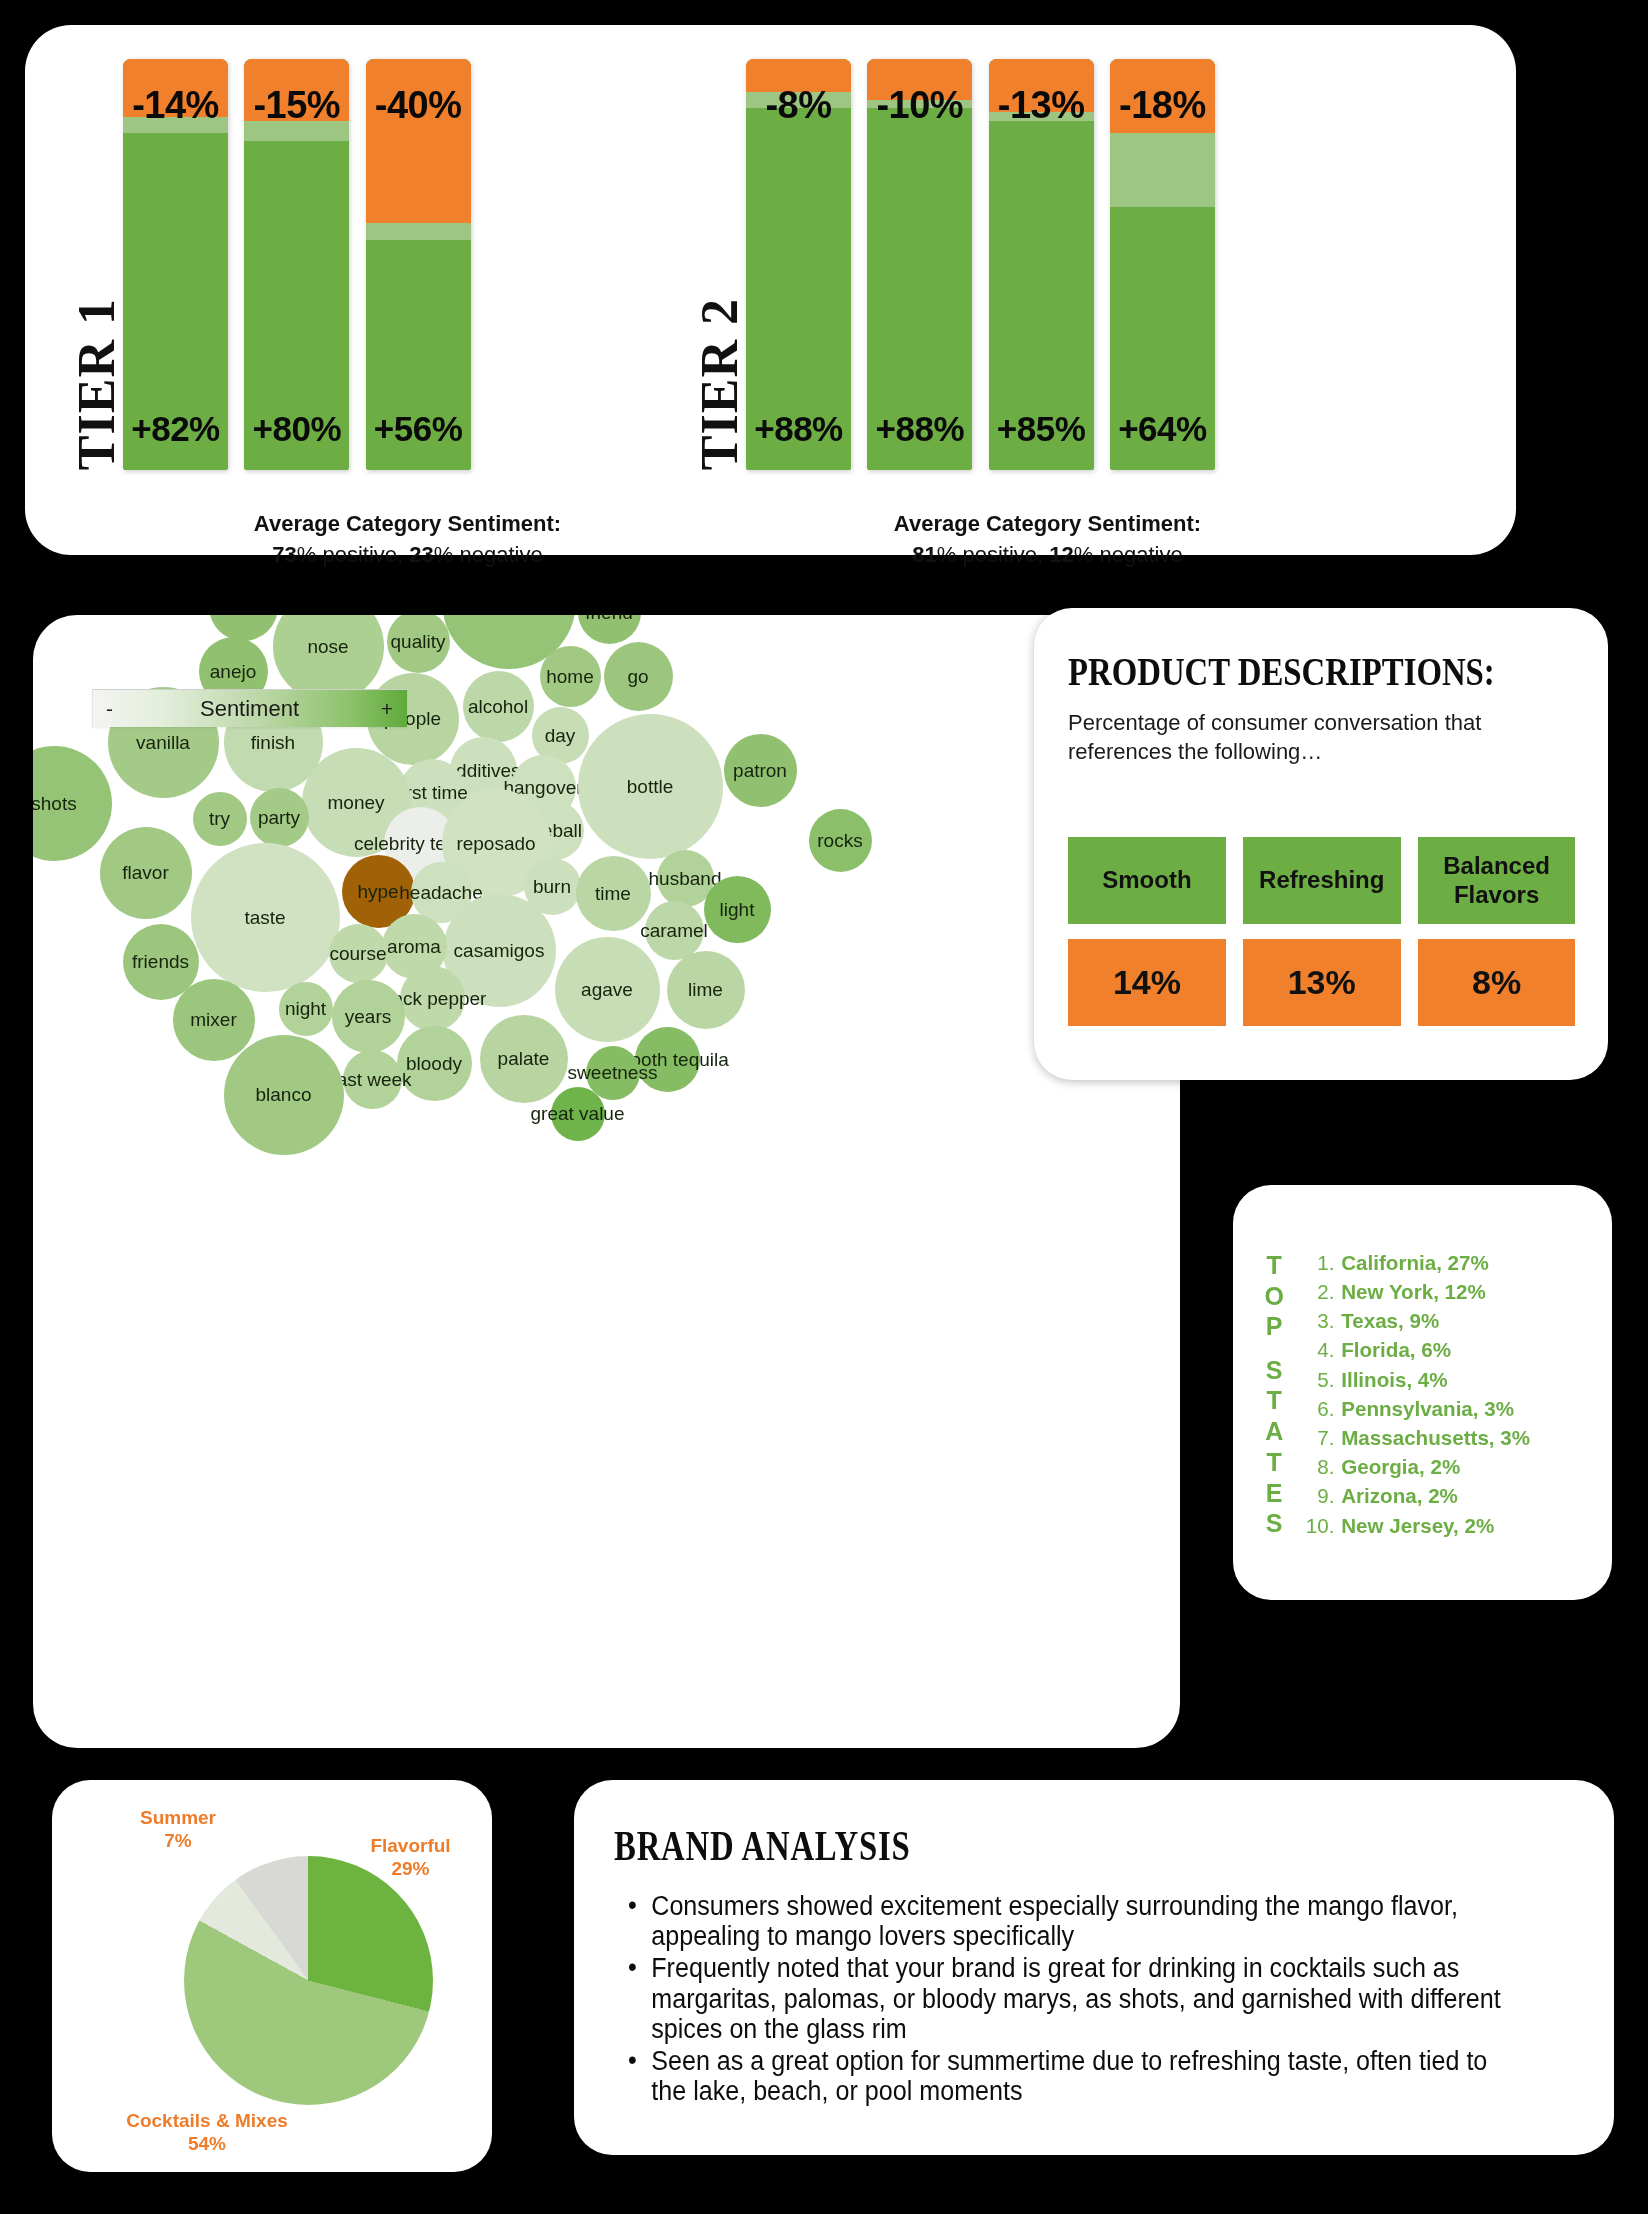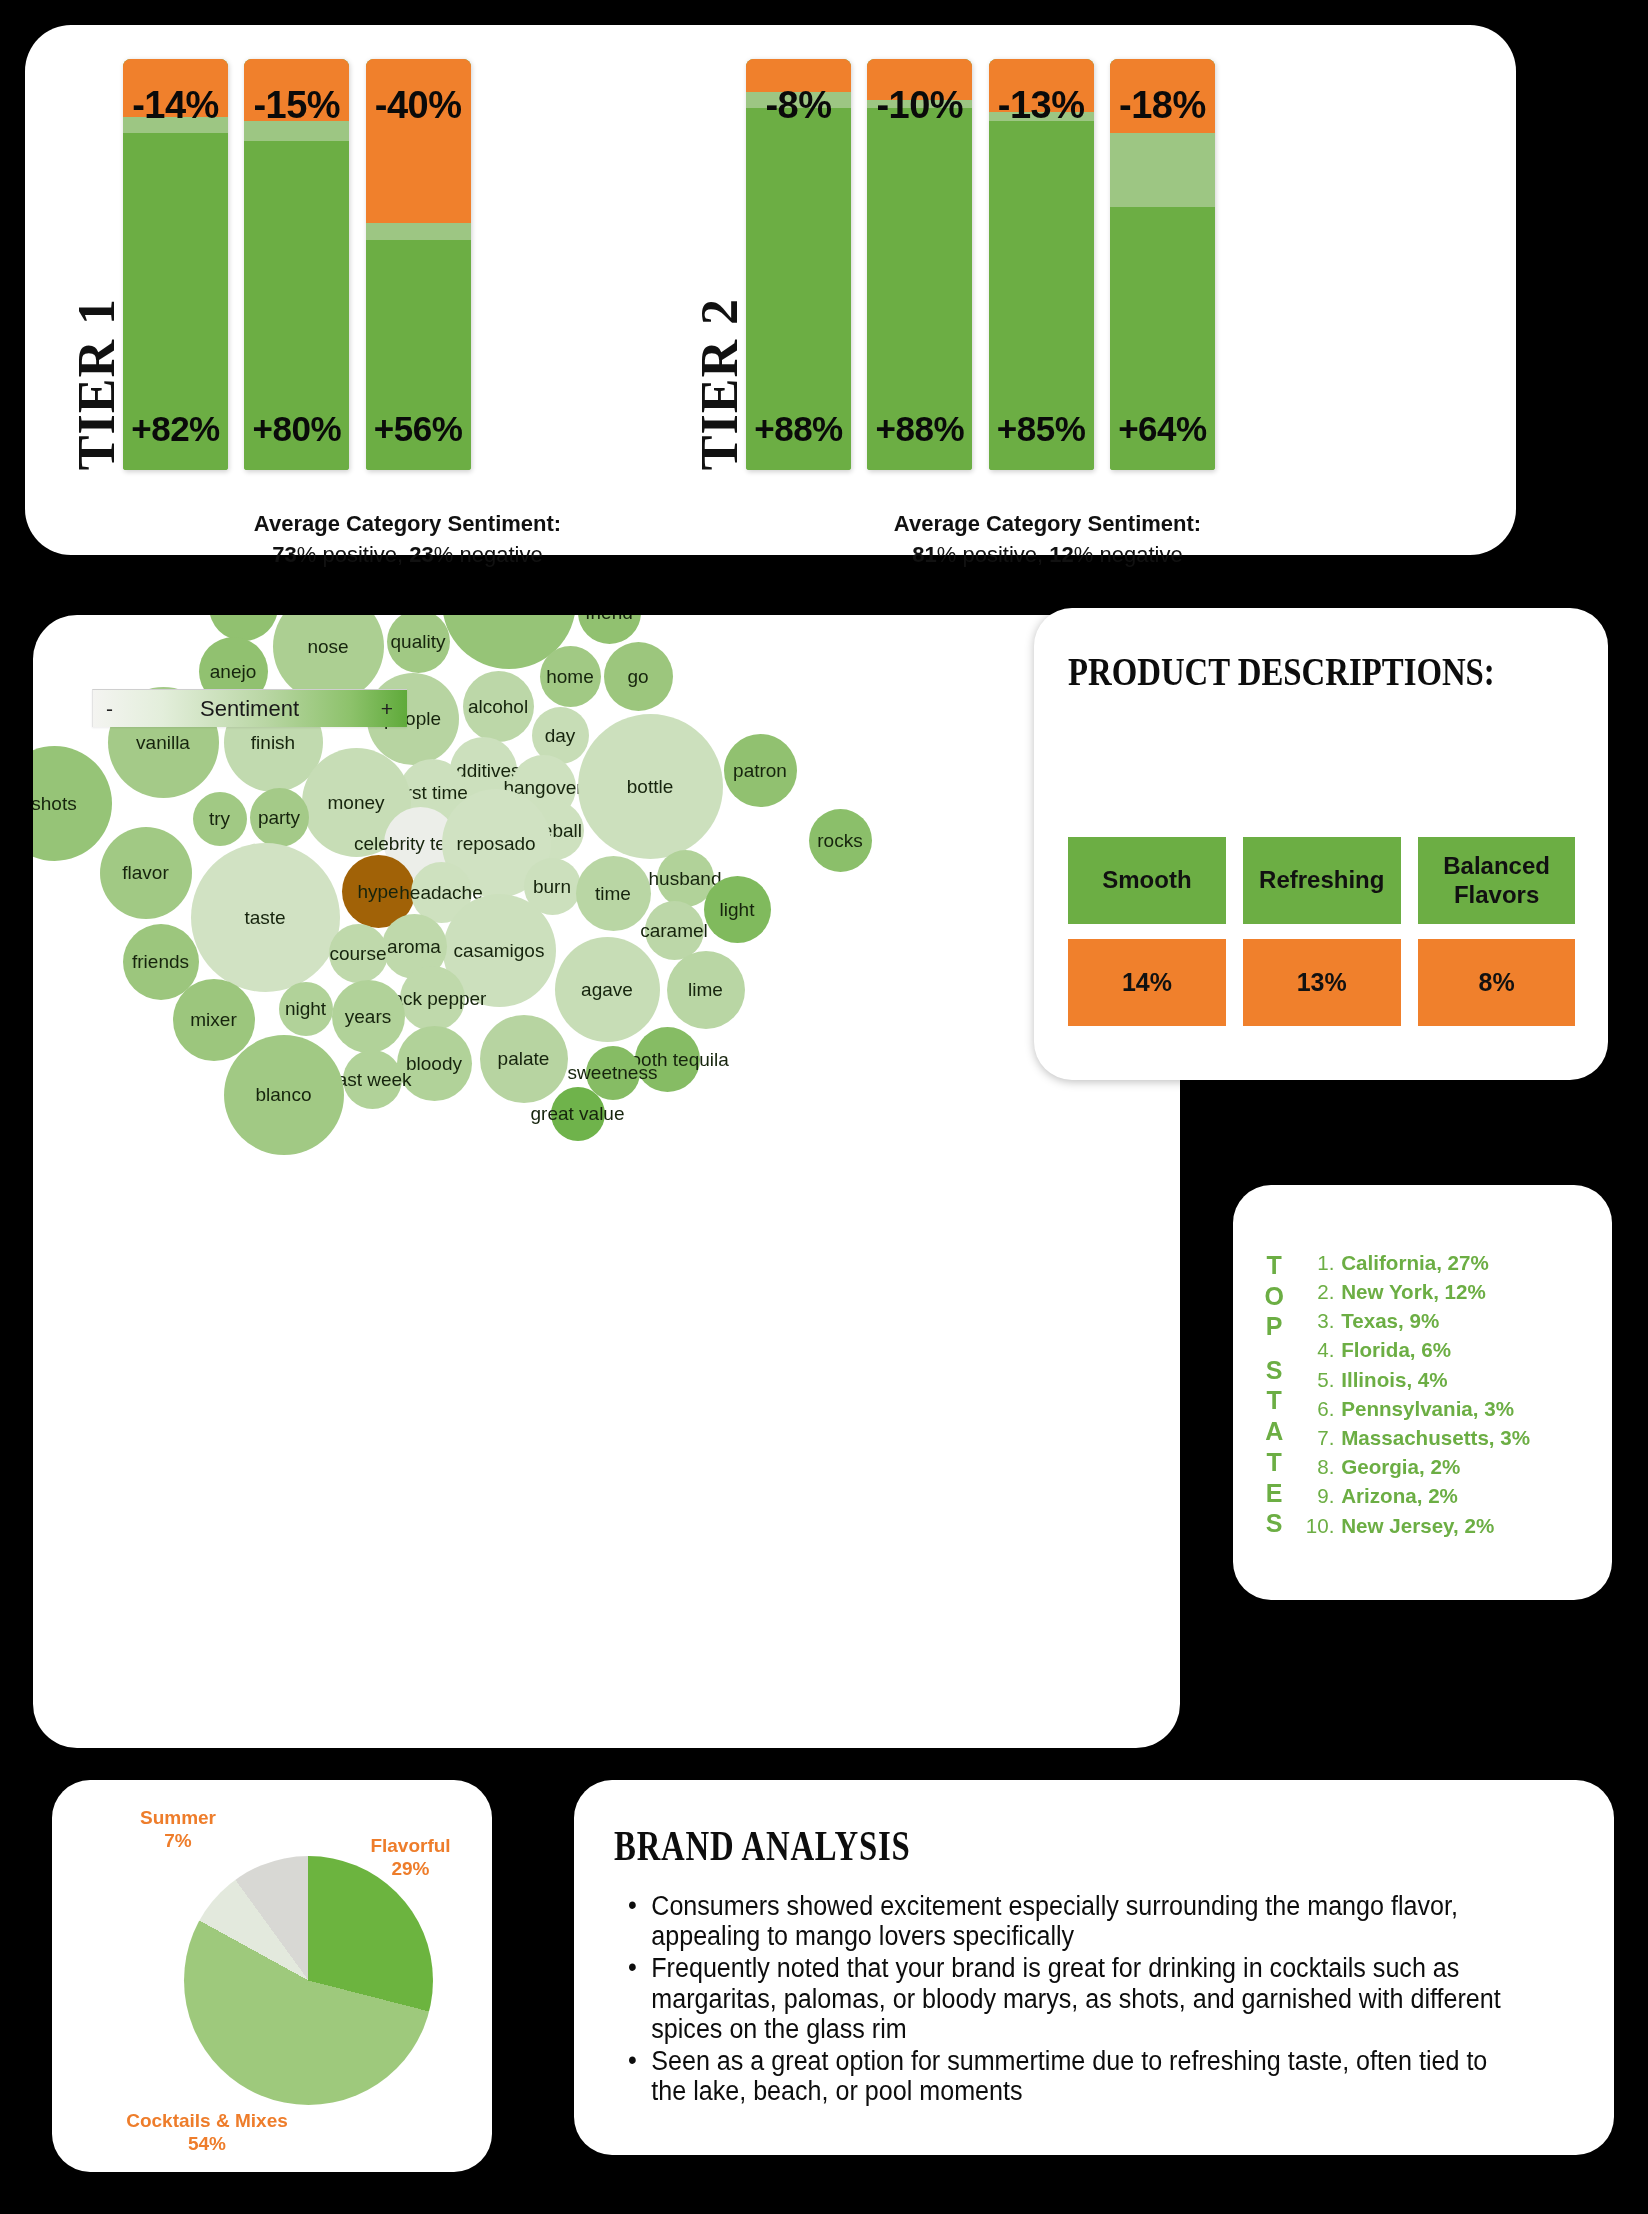--- a/index.html
+++ b/index.html
@@ -118,21 +118,21 @@
     display: grid; grid-template-columns: repeat(3, 1fr); gap: 15.3px 17px;
   }
   .pd-top {
     background: #6cae44; height: 87px;
     display: flex; align-items: center; justify-content: center;
     font-size: 24px; font-weight: bold; color: #111; text-align: center; line-height: 1.18;
   }
   .pd-bot {
     background: #f0802c; height: 87px;
     display: flex; align-items: center; justify-content: center;
-    font-size: 25px; font-weight: bold; color: #111;
+    font-size: 34px; font-weight: bold; color: #111;
   }
 
   
   #states-card { left: 1233px; top: 1185px; width: 379px; height: 415px; border-radius: 38px; }
   .states-inner { display: flex; height: 100%; padding: 25px 0 21px 0; }
   .ts-vert {
     width: 69px; display: flex; flex-direction: column;
     align-items: center; justify-content: center;
     font-size: 25px; font-weight: bold; color: #6cae44; line-height: 1.23;
     padding-left: 13.4px;
@@ -414,20 +414,21 @@
 
     <div class="sent-legend">
       <span class="minus">-</span>
       <span class="lbl">Sentiment</span>
       <span class="plus">+</span>
     </div>
   </div>
 
   <div class="card" id="prod-card">
     <h2>PRODUCT DESCRIPTIONS:</h2>
+    <div class="sub">Percentage of consumer conversation that references the following…</div>
     <div class="pd-grid" id="pd-grid">
         <div class="pd-top">Smooth</div>
         <div class="pd-top">Refreshing</div>
         <div class="pd-top">Balanced Flavors</div>
         <div class="pd-bot">14%</div>
         <div class="pd-bot">13%</div>
         <div class="pd-bot">8%</div>
       </div>
   </div>
 

